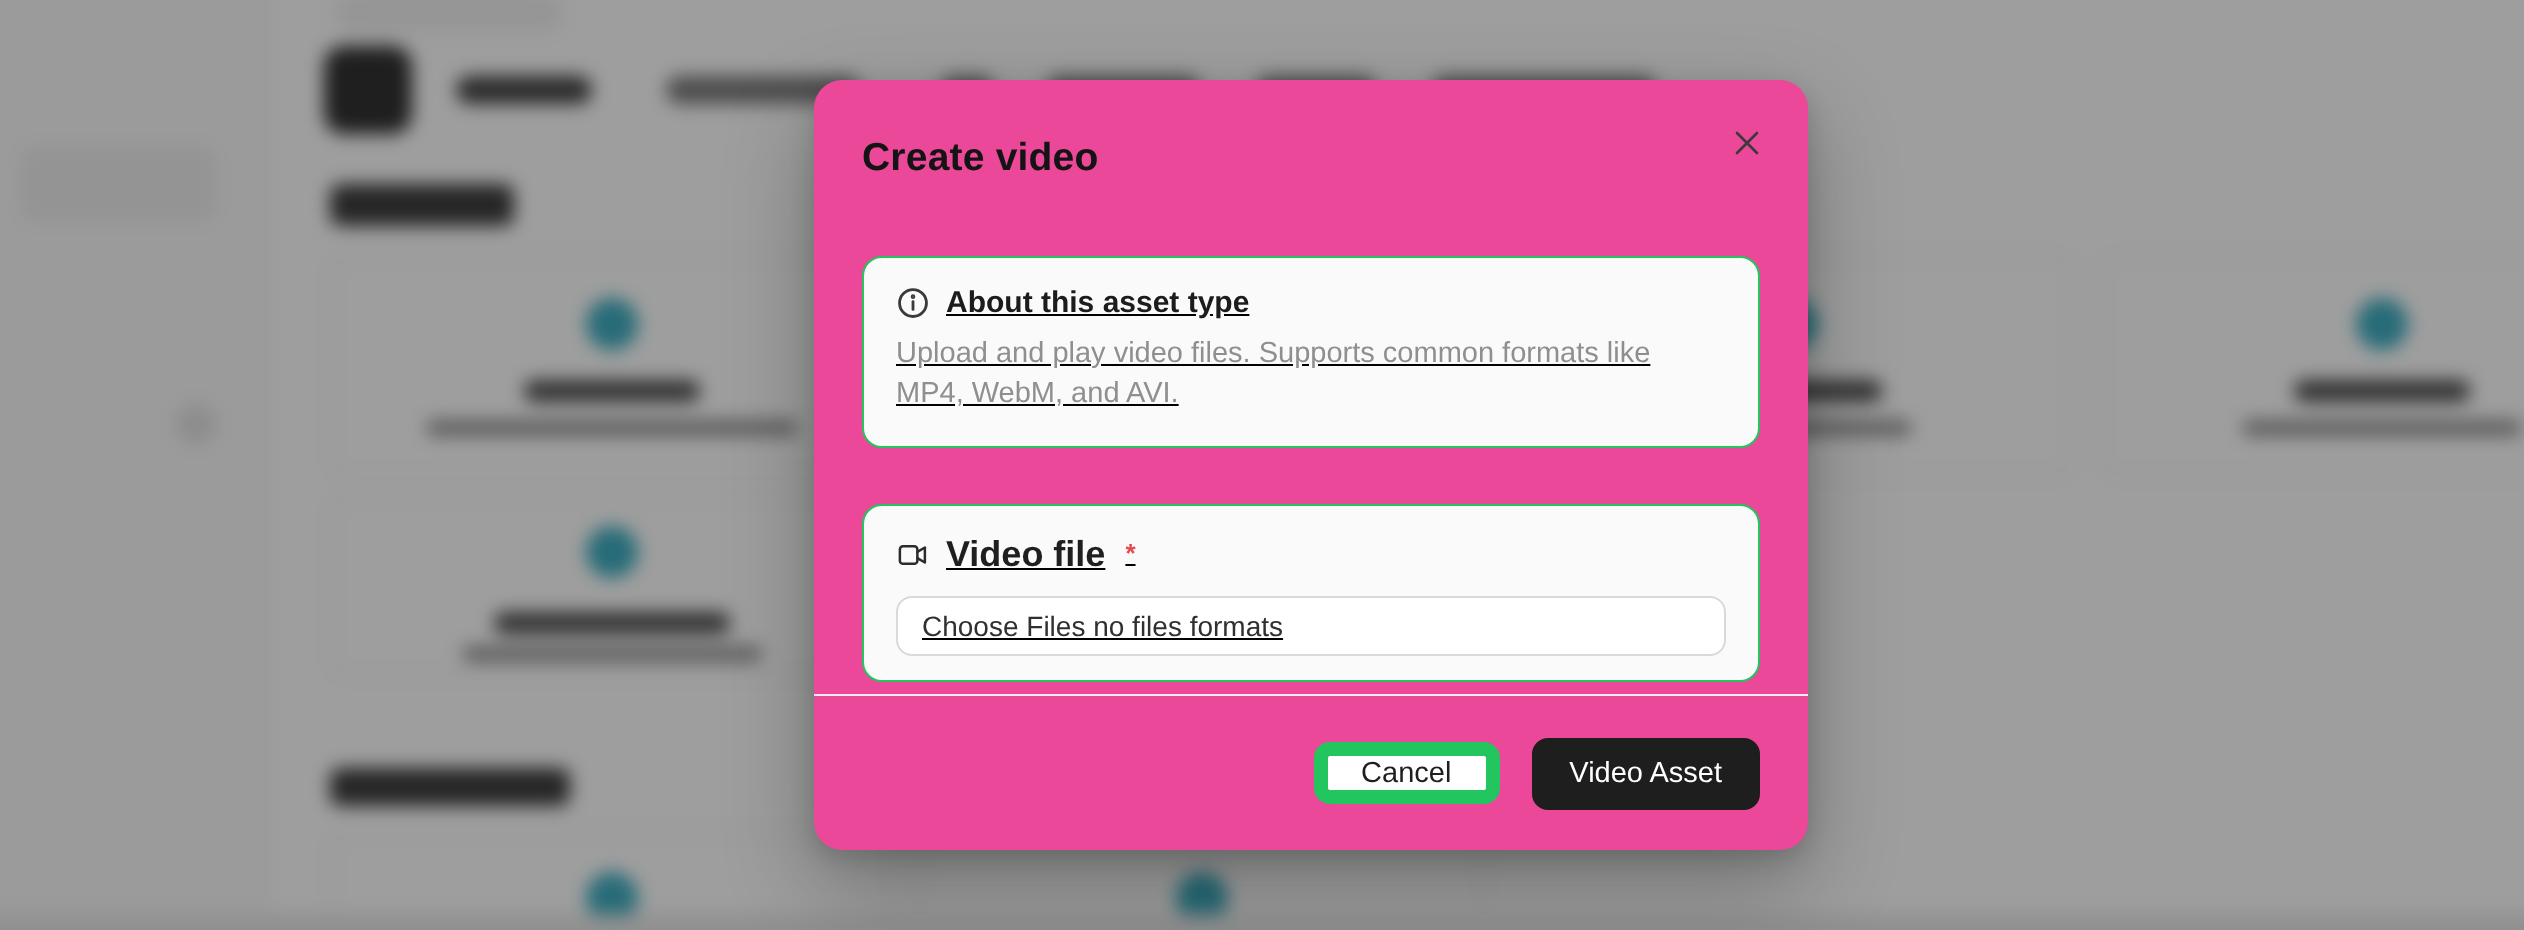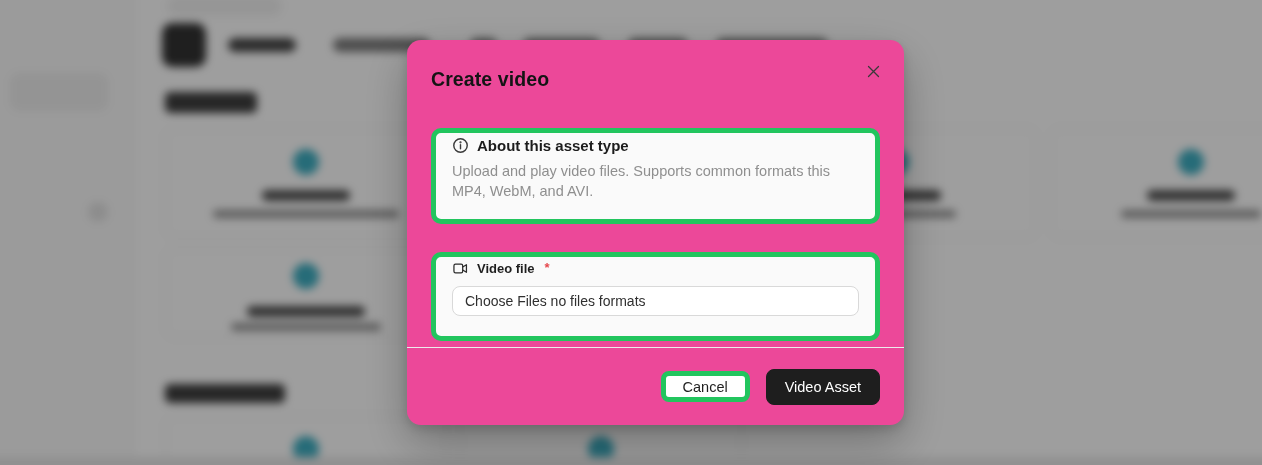--- a/index.html
+++ b/index.html
@@ -67,52 +67,53 @@
     font-size: 19.5px; font-weight: 700; color: #141414; letter-spacing: 0.1px;
   }
   .close-btn {
     position: absolute; right: 20px; top: 20px;
     width: 22px; height: 22px; border: none; background: transparent;
     display: flex; align-items: center; justify-content: center; cursor: pointer;
     color: #3a3a3a;
   }
 
   .panel {
-    background: #fafafa; border: 5px solid #22c55e; border-radius: 10px;
-    padding: 4px 16px;
+    background: #fafafa; border: 1px solid #22c55e; border-radius: 10px;
+    padding: 14px 16px;
+    text-decoration: underline;
   }
   .info-box { margin-top: 37px; height: 96px; }
   .info-head { display: flex; align-items: center; gap: 8px; }
   .info-head-label { font-size: 15px; font-weight: 700; color: #1c1c1c; }
   .info-body {
     margin-top: 7px; font-size: 14.5px; line-height: 20px; color: #8f8f8f;
   }
 
   .field-box { margin-top: 28px; height: 89px; }
   .field-label-row { display: flex; align-items: center; gap: 8px; }
-  .field-label { font-size: 13px; font-weight: 700; color: #1f1f1f; }
+  .field-label { font-size: 18px; font-weight: 700; color: #1f1f1f; }
   .req-star { font-size: 13px; color: #e5484d; font-weight: 700; margin-left: 2px; position: relative; top: -1px; }
   .file-input {
     margin-top: 10px; height: 30px; width: 100%;
     background: #fff; border: 1px solid #d9d9d9; border-radius: 8px;
     display: flex; align-items: center; padding: 0 12px;
     font-size: 14px; color: #303030; cursor: pointer;
   }
 
   .modal-footer {
     position: absolute; left: 0; right: 0; bottom: 0; height: 78px;
     border-top: 1px solid #ececec;
     display: flex; align-items: center; justify-content: flex-end;
     gap: 16px; padding: 0 24px;
     border-radius: 0 0 14px 14px;
   }
   .btn { font-family: "Liberation Sans", sans-serif; cursor: pointer; border-radius: 8px; font-size: 14.5px; }
   .btn-cancel {
     height: 31px; padding: 0 17px;
-    background: #fff; border: 5px solid #22c55e; color: #1f1f1f;
+    background: #fff; border: 7px solid #22c55e; color: #1f1f1f;
   }
   .btn-primary {
     height: 36px; padding: 0 18px;
     background: #1e1e1e; border: 1px solid #1e1e1e; color: #fff;
   }
 
   svg { display: block; }
 </style>
 </head>
 <body>
@@ -190,21 +191,21 @@
 
   <div class="panel info-box">
     <div class="info-head">
       <svg width="17" height="17" viewBox="0 0 24 24" fill="none" stroke="#3a3a3a" stroke-width="2" stroke-linecap="round">
         <circle cx="12" cy="12" r="9.5"></circle>
         <line x1="12" y1="11" x2="12" y2="16.5"></line>
         <circle cx="12" cy="7.5" r="0.6" fill="#3a3a3a"></circle>
       </svg>
       <span class="info-head-label">About this asset type</span>
     </div>
-    <p class="info-body">Upload and play video files. Supports common formats this MP4, WebM, and AVI.</p>
+    <p class="info-body">Upload and play video files. Supports common formats like MP4, WebM, and AVI.</p>
   </div>
 
   <div class="panel field-box">
     <div class="field-label-row">
       <svg width="17" height="15" viewBox="0 0 24 24" fill="none" stroke="#2b2b2b" stroke-width="2" stroke-linejoin="round" stroke-linecap="round">
         <path d="m15.5 9.5 6-3.5v12l-6-3.5"></path>
         <rect x="1.5" y="5" width="14" height="14" rx="2.5"></rect>
       </svg>
       <span class="field-label">Video file</span>
       <span class="req-star">*</span>

